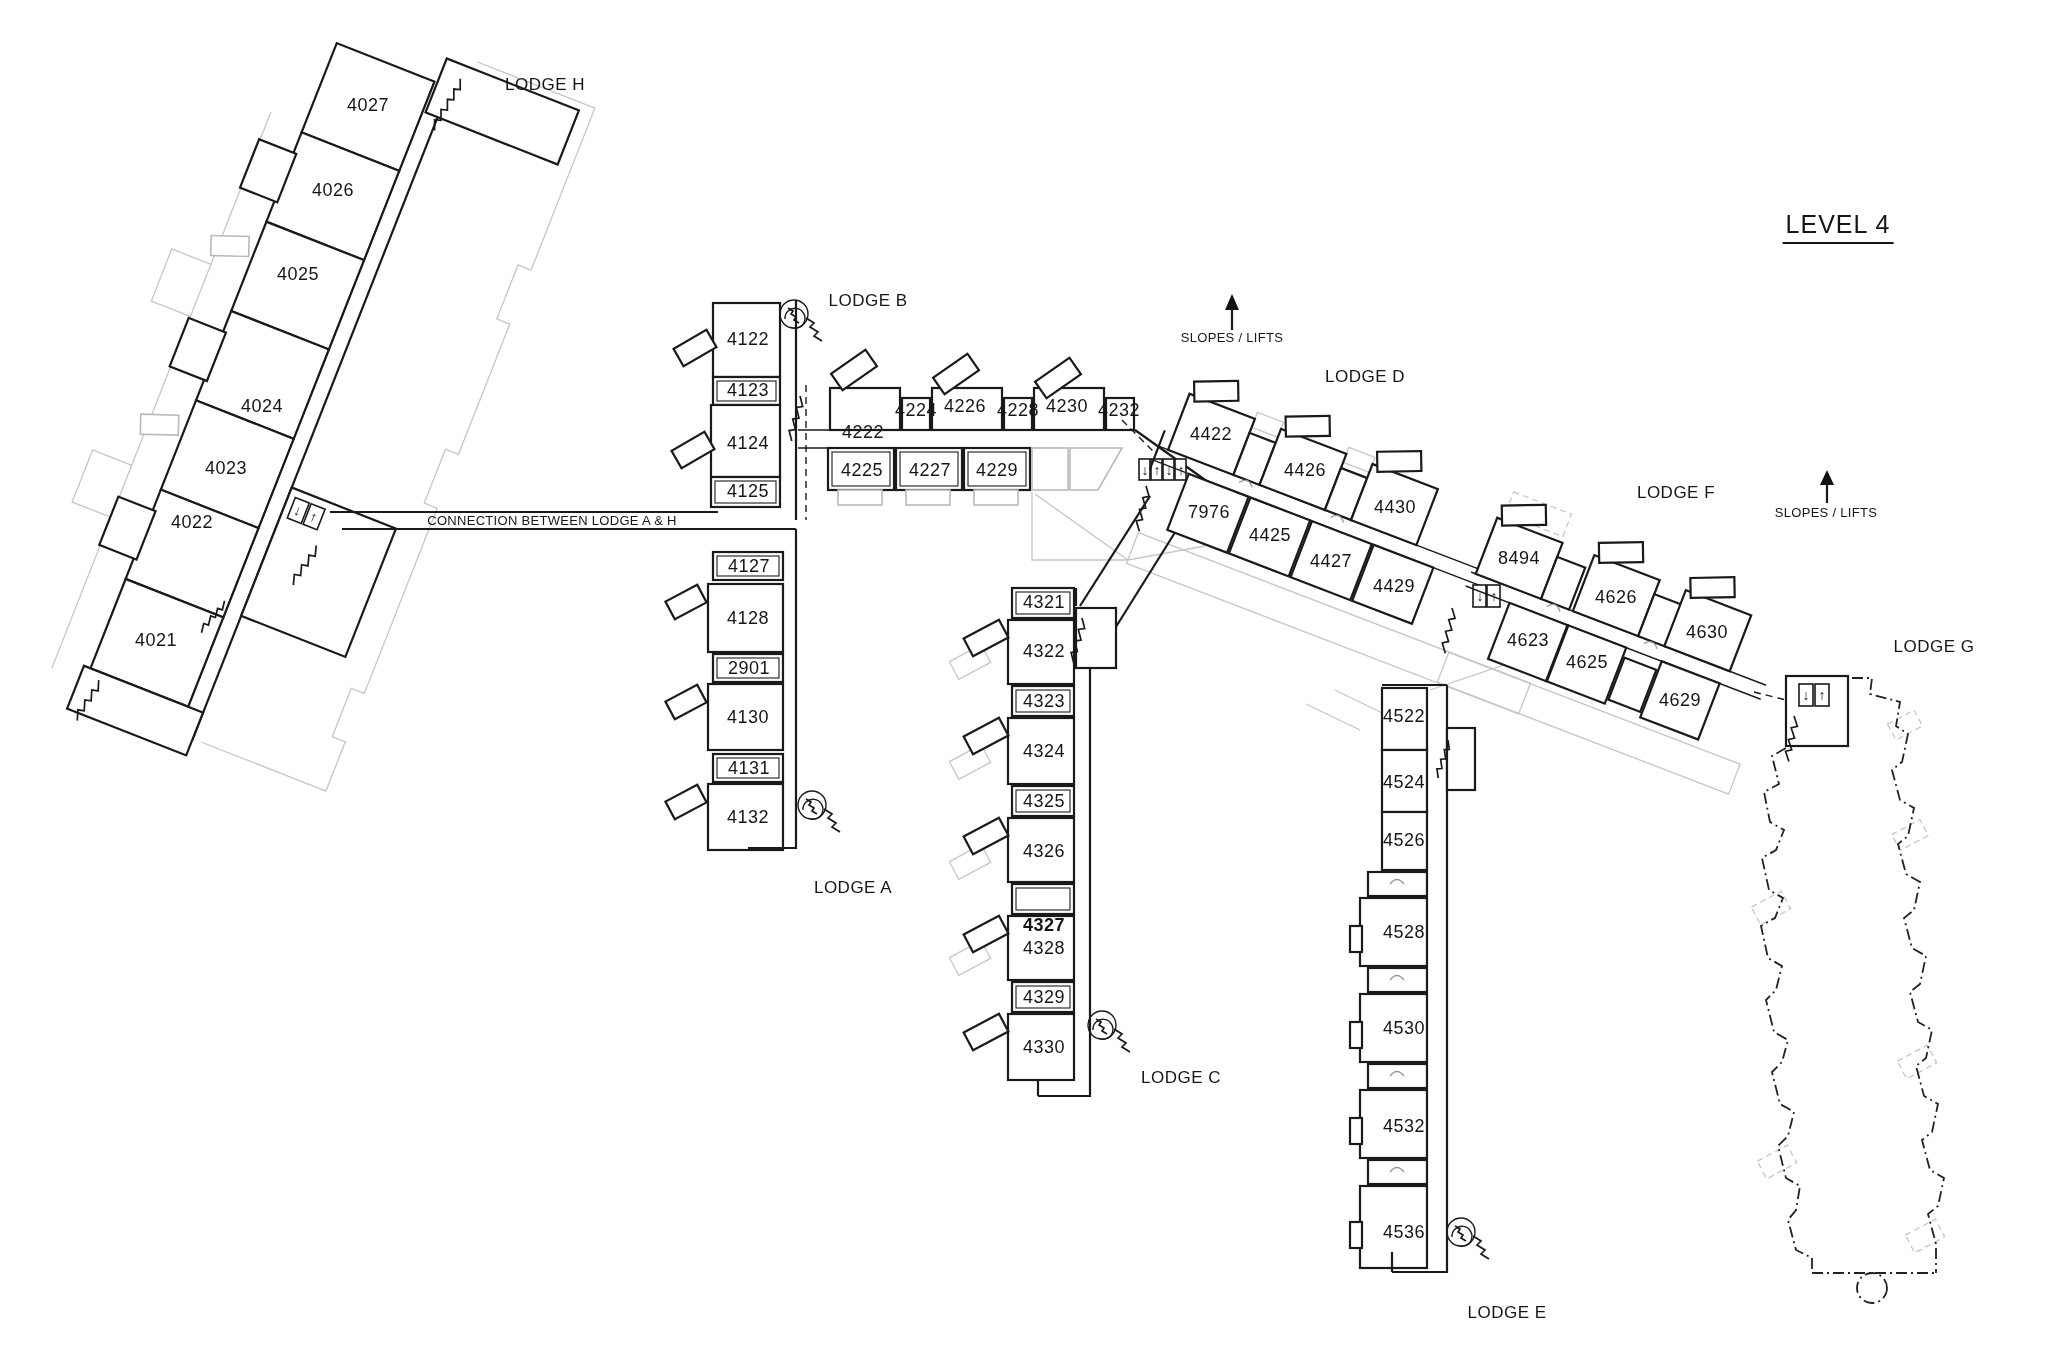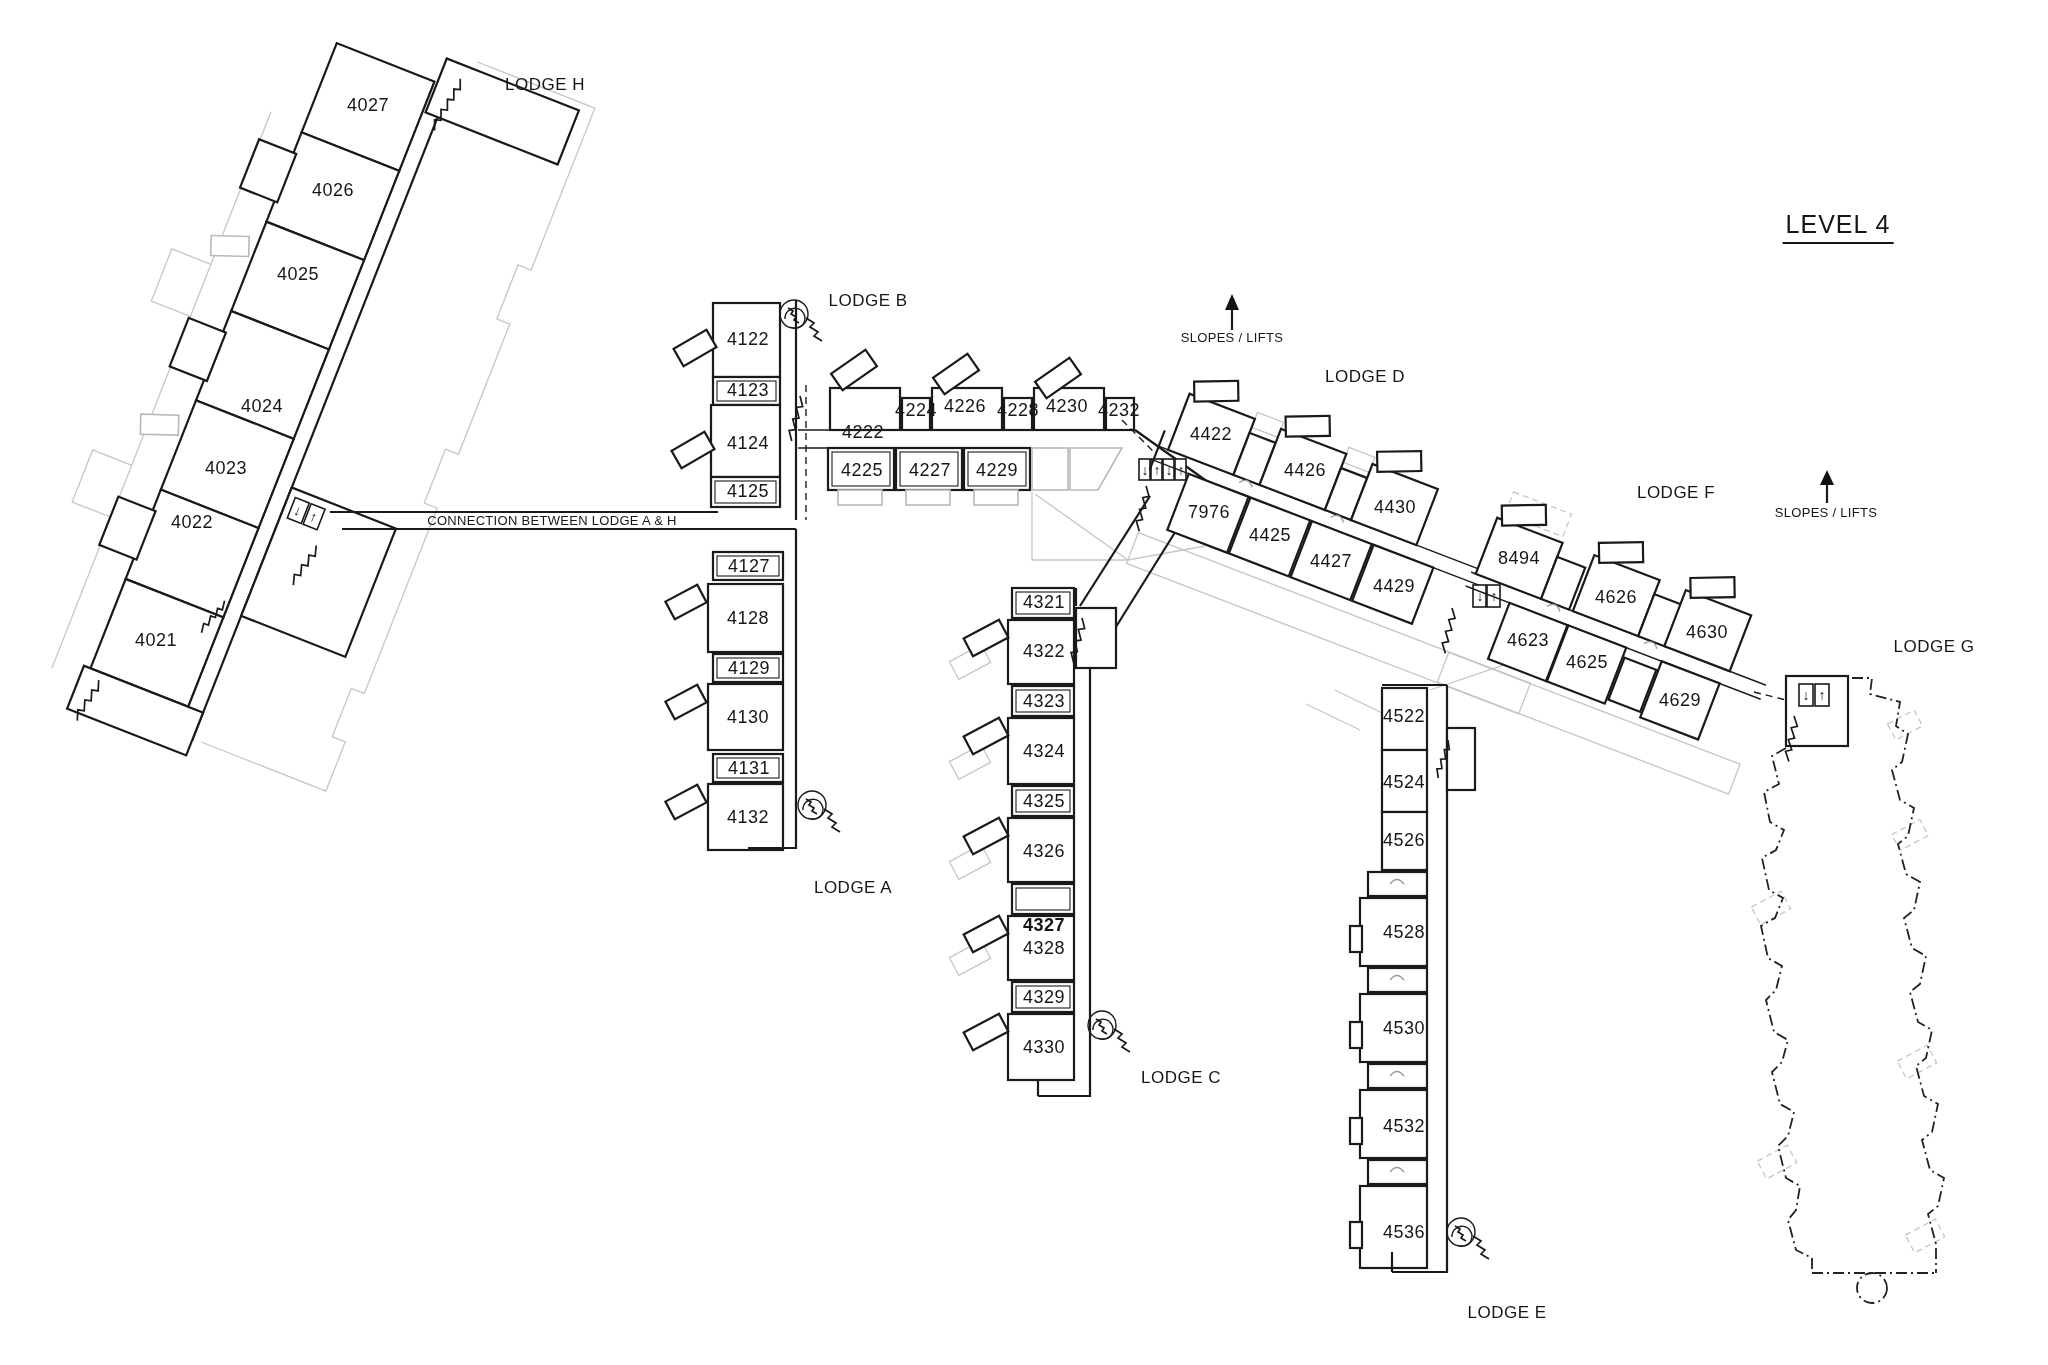--- a/index.html
+++ b/index.html
@@ -366,21 +366,21 @@
       <div class="plan-label room" style="left: 916px; top: 410px;">4224</div>
       <div class="plan-label room" style="left: 965px; top: 406px;">4226</div>
       <div class="plan-label room" style="left: 1018px; top: 410px;">4228</div>
       <div class="plan-label room" style="left: 1067px; top: 406px;">4230</div>
       <div class="plan-label room" style="left: 1119px; top: 410px;">4232</div>
       <div class="plan-label room" style="left: 862px; top: 470px;">4225</div>
       <div class="plan-label room" style="left: 930px; top: 470px;">4227</div>
       <div class="plan-label room" style="left: 997px; top: 470px;">4229</div>
       <div class="plan-label room" style="left: 749px; top: 566px;">4127</div>
       <div class="plan-label room" style="left: 748px; top: 618px;">4128</div>
-      <div class="plan-label room" style="left: 749px; top: 668px;">4129</div>
+      <div class="plan-label room" style="left: 749px; top: 668px;">2901</div>
       <div class="plan-label room" style="left: 748px; top: 717px;">4130</div>
       <div class="plan-label room" style="left: 749px; top: 768px;">4131</div>
       <div class="plan-label room" style="left: 748px; top: 817px;">4132</div>
       <div class="plan-label room" style="left: 1044px; top: 602px;">4321</div>
       <div class="plan-label room" style="left: 1044px; top: 651px;">4322</div>
       <div class="plan-label room" style="left: 1044px; top: 701px;">4323</div>
       <div class="plan-label room" style="left: 1044px; top: 751px;">4324</div>
       <div class="plan-label room" style="left: 1044px; top: 801px;">4325</div>
       <div class="plan-label room" style="left: 1044px; top: 851px;">4326</div>
       <div class="plan-label room" style="left: 1044px; top: 925px; font-weight: bold;">4327</div>

